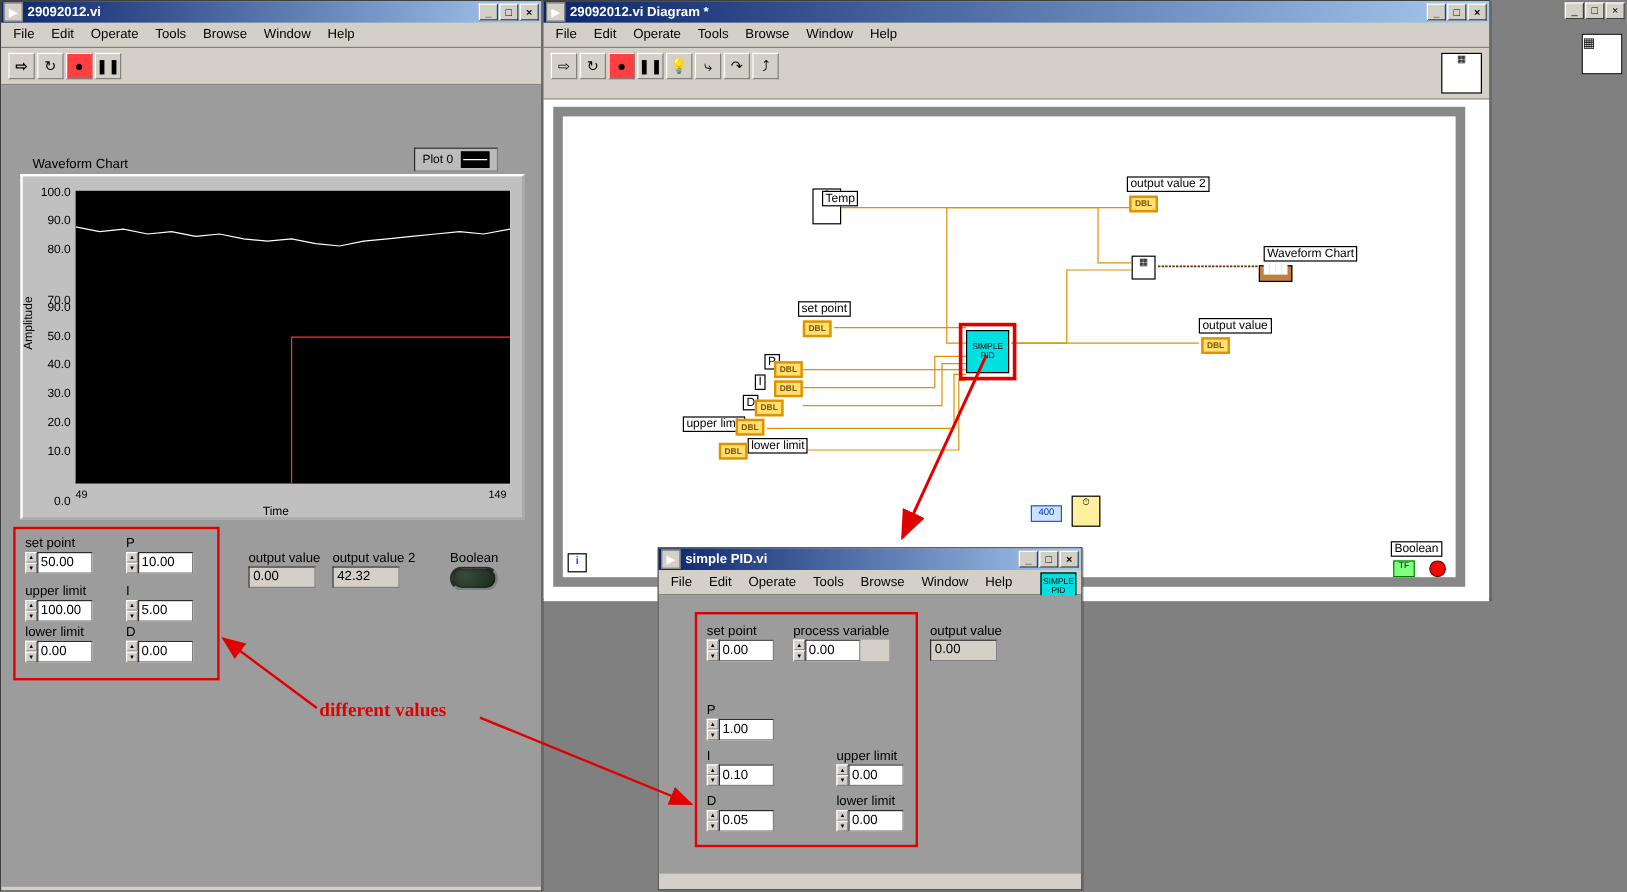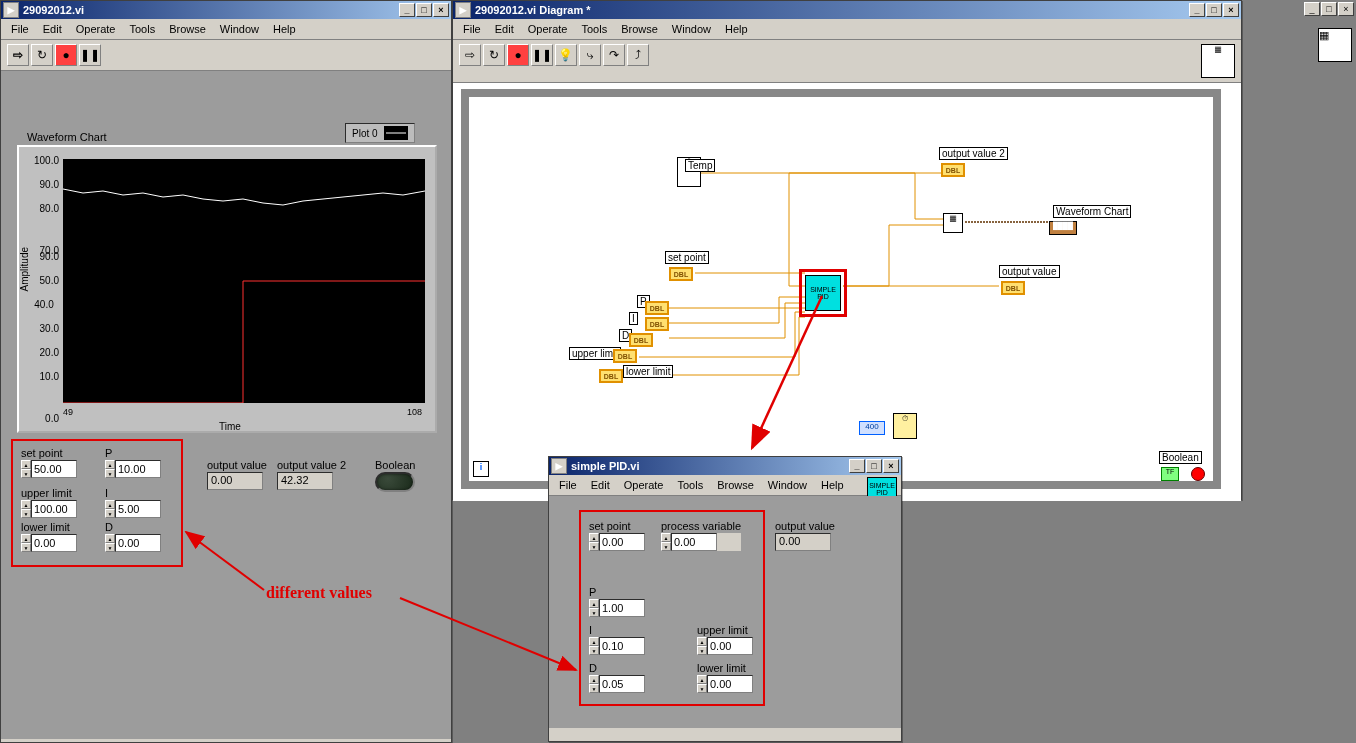--- a/index.html
+++ b/index.html
@@ -252,38 +252,38 @@
           </svg></span>
     </div>
     <div class="chart-frame" style="left:16px;top:74px;width:420px;height:288px;">
       <span class="ylabel" style="left:0;top:100px;">Amplitude</span>
       <div class="chart-area" style="position:absolute;left:44px;top:6px;width:362px;height:250px;">
 
         <span class="yaxis" style="left:-34px;top:242px;margin-top:18px;">0.0</span>
         <span class="yaxis" style="left:-34px;top:218px;">10.0</span>
         <span class="yaxis" style="left:-34px;top:194px;">20.0</span>
         <span class="yaxis" style="left:-34px;top:170px;">30.0</span>
-        <span class="yaxis" style="left:-34px;top:146px;text-align:center;">40.0</span>
+        <span class="yaxis" style="left:-34px;top:146px;">40.0</span>
         <span class="yaxis" style="left:-34px;top:122px;">50.0</span>
         <span class="yaxis" style="left:-34px;top:98px;">90.0</span>
         <span class="yaxis" style="left:-34px;top:92px;">70.0</span>
         <span class="yaxis" style="left:-34px;top:50px;">80.0</span>
         <span class="yaxis" style="left:-34px;top:26px;">90.0</span>
         <span class="yaxis" style="left:-34px;top:2px;">100.0</span>
 
         <div class="chart-plot" style="left:0;top:6px;width:362px;height:244px;">
           <svg width="362" height="244" viewBox="0 0 362 244">
 
             <polyline points="0,244 180,244 180,122 362,122" stroke="#ff3030" stroke-width="1" fill="none"></polyline>
 
             <polyline points="0,30 20,34 40,32 60,36 80,34 100,38 120,36 140,40 160,42 180,40 200,44 220,46 240,42 260,40 280,38 300,36 320,34 340,36 362,32" stroke="#ffffff" stroke-width="1" fill="none"></polyline>
           </svg>
         </div>
         <span class="xaxis" style="left:0;top:254px;">49</span>
-        <span class="xaxis" style="left:344px;top:254px;">108</span>
+        <span class="xaxis" style="left:344px;top:254px;">149</span>
       </div>
       <span class="xlabel" style="left:200px;top:274px;">Time</span>
     </div>
 
     <div style="position:absolute;left:20px;top:376px;">
       <span class="lbl">set point</span>
       <div class="numctrl">
         <div class="spinners">
             <div class="spin">▲</div>
             <div class="spin">▼</div>

